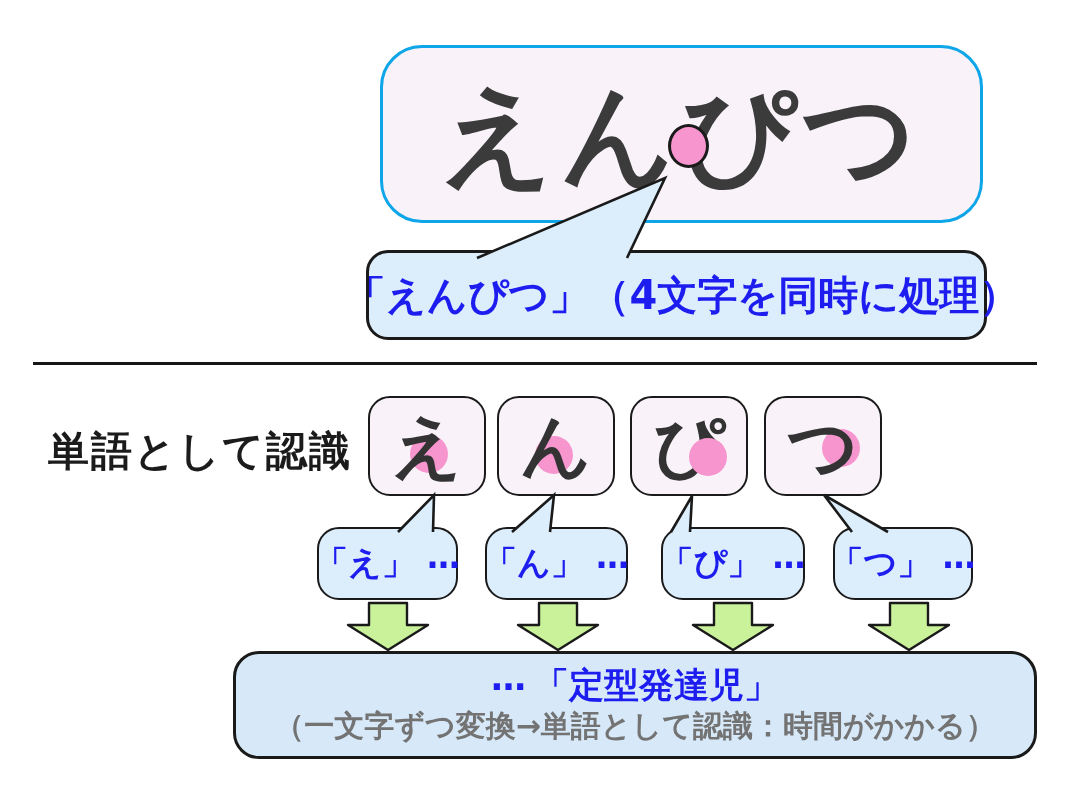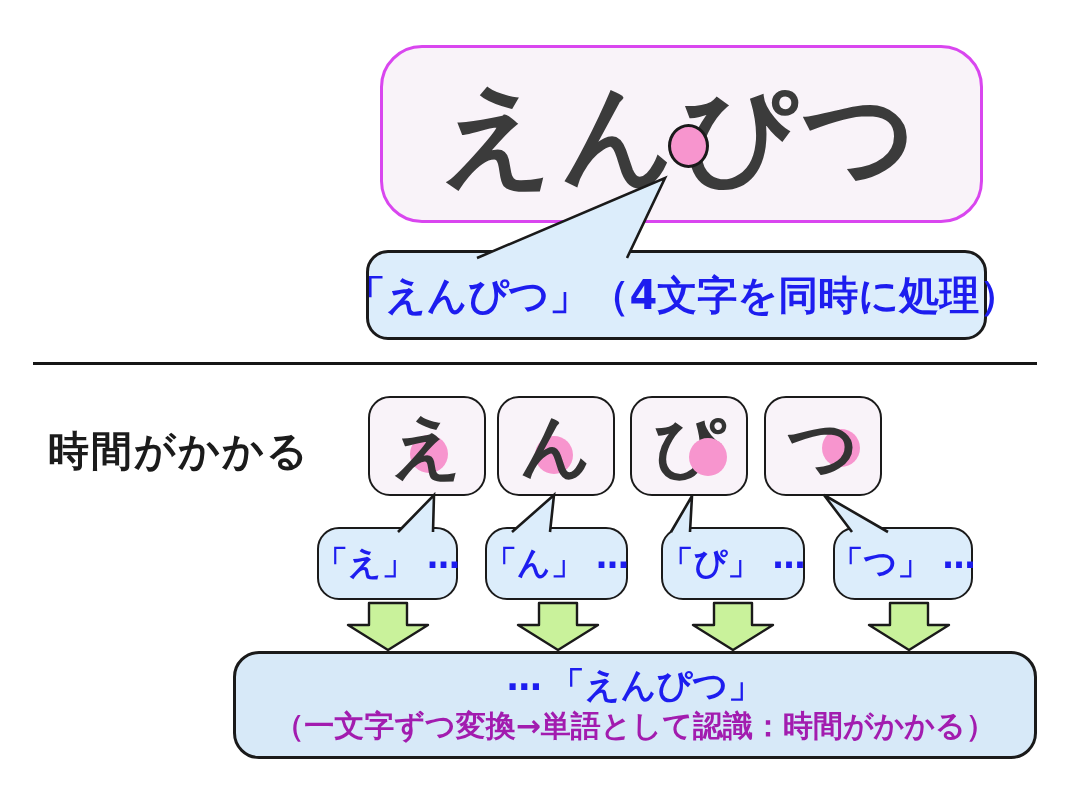--- a/index.html
+++ b/index.html
@@ -5,21 +5,21 @@
   html,body{margin:0;padding:0;background:#fff;}
   .canvas{position:relative;width:1070px;height:800px;background:#ffffff;
           font-family:"DejaVu Sans",sans-serif;overflow:hidden;}
 
   .top-label{position:absolute;left:62px;top:118px;font-size:45px;font-weight:700;
              color:#151515;letter-spacing:2px;white-space:nowrap;}
   .bottom-label{position:absolute;left:48px;top:424px;font-size:41px;font-weight:600;
              color:#1b1b1b;letter-spacing:2px;white-space:nowrap;}
 
   .top-box{position:absolute;left:380px;top:45px;width:603px;height:178px;
-           background:#f9f3f9;border:3px solid #d946ef;border-radius:42px;
+           background:#f9f3f9;border:3px solid #0ea5e9;border-radius:42px;
            box-sizing:border-box;display:flex;align-items:center;justify-content:center;}
   .top-word{font-size:112px;font-weight:700;color:#3b3b3b;letter-spacing:6px;
             line-height:1;white-space:nowrap;}
   .top-dot{position:absolute;left:285px;top:76px;width:35px;height:38px;
            background:#f795ce;border:3px solid #1a1a1a;border-radius:50%;z-index:3;}
 
   .top-bubble{position:absolute;left:366px;top:250px;width:621px;height:90px;
               background:#dcedfb;border:3px solid #1a1a1a;border-radius:22px;
               box-sizing:border-box;display:flex;align-items:center;justify-content:center;padding-left:12px;}
   .top-bubble-text{font-size:40px;font-weight:700;color:#1d1def;white-space:nowrap;}
@@ -41,21 +41,21 @@
   .mb-label{font-size:33px;font-weight:700;color:#1d1def;white-space:nowrap;}
   .mb-dots{font-size:33px;font-weight:700;color:#1d1def;transform:translateY(-7px);}
 
   .bottom-box{position:absolute;left:233px;top:651px;width:804px;height:108px;
               background:#d7e9f8;border:3px solid #1a1a1a;border-radius:26px;
               box-sizing:border-box;display:flex;flex-direction:column;align-items:center;
               justify-content:center;gap:3px;}
   .result-line1{font-size:35px;font-weight:700;color:#1d1def;line-height:1.1;
                 display:flex;align-items:center;gap:8px;white-space:nowrap;}
   .result-dots{transform:translateY(-7px);}
-  .result-line2{font-size:30px;font-weight:700;color:#a21caf;line-height:1.2;white-space:nowrap;}
+  .result-line2{font-size:30px;font-weight:700;color:#737373;line-height:1.2;white-space:nowrap;}
 
   .overlay{position:absolute;left:0;top:0;z-index:5;pointer-events:none;}
   .tail{fill:#dcedfb;stroke:#1a1a1a;stroke-width:2.6px;}
   .arrow{fill:#c9f29b;stroke:#1a1a1a;stroke-width:2.4px;stroke-linejoin:round;}
 </style>
 </head>
 <body>
 
 <div class="canvas">
 
@@ -64,21 +64,21 @@
     <div class="top-word">えんぴつ</div>
     <div class="top-dot"></div>
   </div>
 
   <div class="top-bubble">
     <span class="top-bubble-text">「えんぴつ」（4文字を同時に処理）</span>
   </div>
 
   <div class="divider"></div>
 
-  <div class="bottom-label">時間がかかる</div>
+  <div class="bottom-label">単語として認識</div>
 
   <div class="char-box" style="left:368px">
     <div class="char-dot" style="left:40px;top:37px"></div>
     <div class="char-glyph">え</div>
   </div>
   <div class="char-box" style="left:497px">
     <div class="char-dot" style="left:36px;top:38px"></div>
     <div class="char-glyph">ん</div>
   </div>
   <div class="char-box" style="left:630px">
@@ -103,21 +103,21 @@
     <span class="mb-dots">…</span>
   </div>
   <div class="mini-bubble" style="left:833px;width:140px">
     <span class="mb-label">「つ」</span>
     <span class="mb-dots">…</span>
   </div>
 
   <div class="bottom-box">
     <div class="result-line1">
       <span class="result-dots">…</span>
-      <span>「えんぴつ」</span>
+      <span>「定型発達児」</span>
     </div>
     <div class="result-line2">（一文字ずつ変換→単語として認識：時間がかかる）</div>
   </div>
 
   <svg class="overlay" width="1070" height="800" viewBox="0 0 1070 800">
     <path class="tail" d="M 477,258 L 665,178 L 627,258"></path>
     <path class="tail" d="M 398,532 L 434,495 L 433,532"></path>
     <path class="tail" d="M 512,532 L 554,495 L 550,532"></path>
     <path class="tail" d="M 671,532 L 692,496 L 690,532"></path>
     <path class="tail" d="M 852,532 L 824,495 L 888,532"></path>

